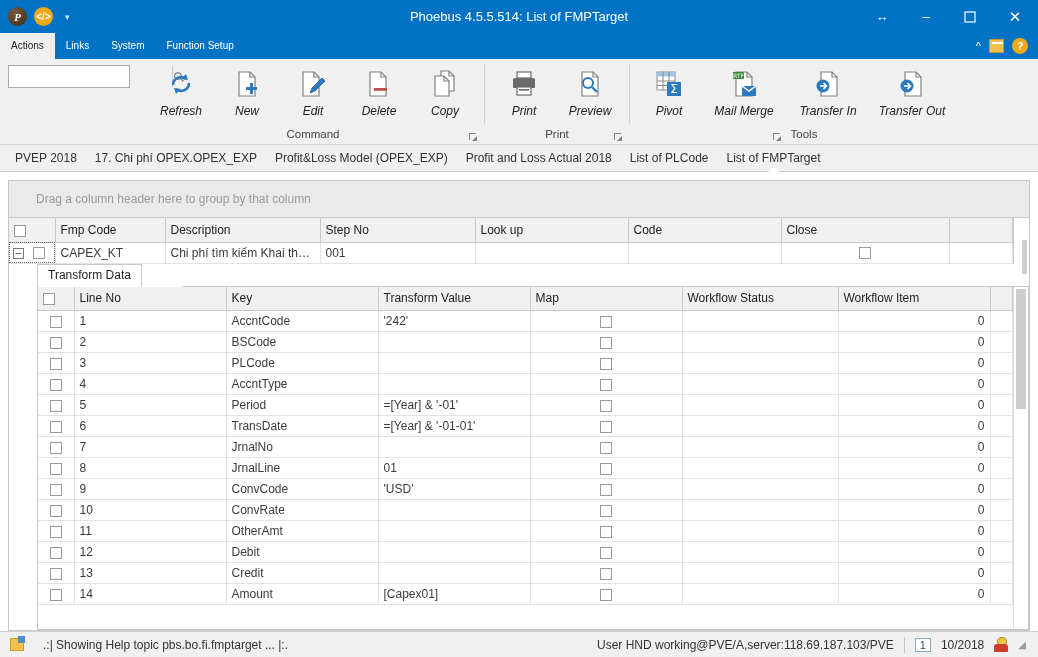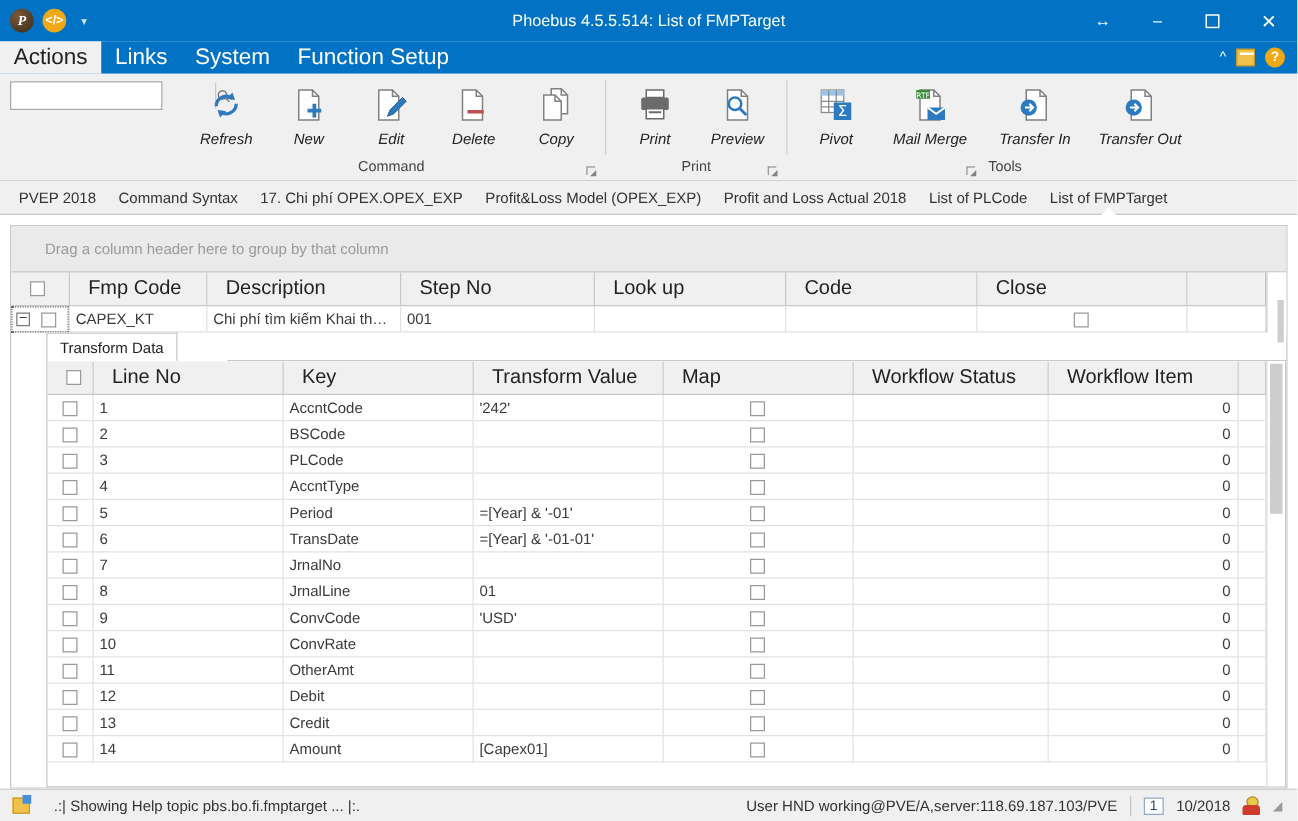--- a/index.html
+++ b/index.html
@@ -38,21 +38,21 @@
     color: #ffffff; font-size: 13px;
   }
   .wc.close { width: 46px; font-size: 15px; }
 
   
   .menubar {
     height: 26px; background: #0272c5; display: flex; align-items: flex-end;
     position: relative; flex: 0 0 26px;
   }
   .menu-item {
-    padding: 4px 11px 5px 11px; color: #ffffff; font-size: 18px; height: 26px;
+    padding: 4px 11px 5px 11px; color: #ffffff; font-size: 10px; height: 26px;
     display: flex; align-items: center; text-align: right;
   }
   .menu-item.active { background: #f0f0f0; color: #222222; }
   .menu-right { position: absolute; right: 4px; top: 0; height: 26px; display: flex; align-items: center; gap: 8px; padding-right: 6px;}
   .mr-ico { color: #ffffff; font-size: 11px; display: flex; align-items: center; justify-content: center; }
   .mr-book { width: 15px; height: 14px; background: #f2c14a; border: 1px solid #c89a28; position: relative; }
   .mr-book::after { content:""; position:absolute; left:2px; top:2px; width:11px; height:2px; background:#ffffff;}
   .mr-help {
     width: 16px; height: 16px; border-radius: 50%; background: #f0a815;
     color: #ffffff; font-size: 11px; font-weight: bold; display:flex; align-items:center; justify-content:center;
@@ -111,22 +111,22 @@
   .gridpanel { border: 1px solid #c8c8c8; background: #ffffff; height: 100%; display: flex; flex-direction: column; }
   .groupzone {
     background: #eaeaea; color: #9a9a9a; font-size: 12px;
     height: 37px; display: flex; align-items: center; padding-left: 27px;
     border-bottom: 1px solid #c8c8c8;
   }
 
   table.grid { border-collapse: collapse; table-layout: fixed; width: 100%; }
   table.grid th {
     background: #f0f0f0; border-right: 1px solid #c8c8c8; border-bottom: 1px solid #c8c8c8;
-    font-weight: normal; font-size: 16px; color: #222222; text-align: left;
-    padding: 4px 15px; height: 24px; white-space: nowrap; overflow: hidden;
+    font-weight: normal; font-size: 12px; color: #222222; text-align: left;
+    padding: 4px 5px; height: 24px; white-space: nowrap; overflow: hidden;
   }
   table.grid td {
     border-right: 1px solid #e2e2e2; border-bottom: 1px solid #e2e2e2;
     font-size: 12px; color: #3a3a3a; padding: 2px 5px; height: 21px;
     white-space: nowrap; overflow: hidden; text-overflow: ellipsis; background: #ffffff;
   }
   td.num, th.num { text-align: right; }
   td.ctr, th.ctr { text-align: center; }
 
   .cbx {
@@ -416,21 +416,20 @@
         <svg class="dlg" viewBox="0 0 9 9" style="right:256px">
             <path d="M0 0h7v1H1v6H0z" fill="#555"></path>
             <path d="M8 8H3l5-5z" fill="#555"></path>
           </svg>
       </div>
     </div>
   </div>
 
   <div class="crumbbar">
     <div class="crumb">PVEP 2018</div>
-    <div class="crumb">Command Syntax</div>
     <div class="crumb">17. Chi phí OPEX.OPEX_EXP</div>
     <div class="crumb">Profit&amp;Loss Model (OPEX_EXP)</div>
     <div class="crumb">Profit and Loss Actual 2018</div>
     <div class="crumb">List of PLCode</div>
     <div class="crumb active">List of FMPTarget</div>
   </div>
 
   <div class="main">
     <div class="gridpanel">
 

